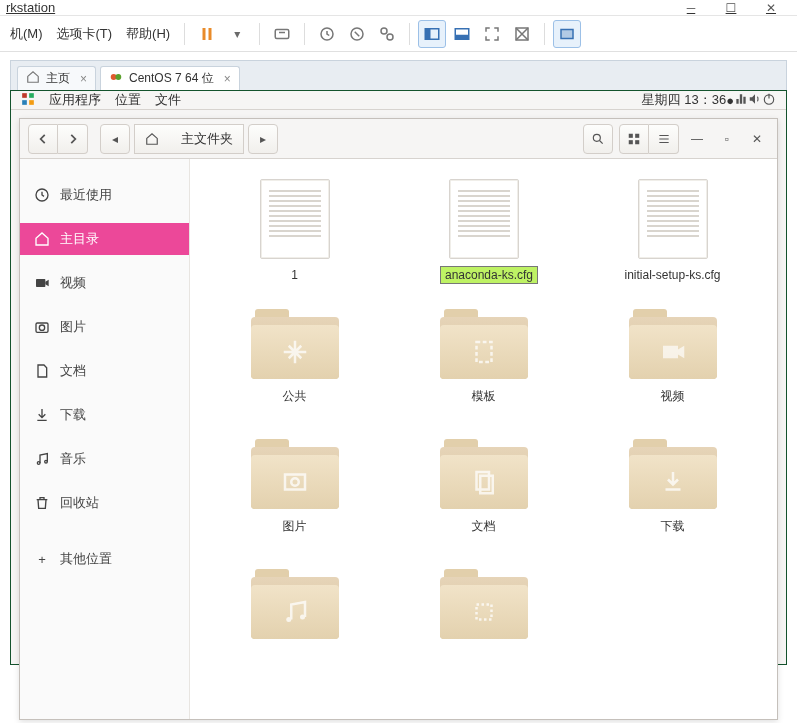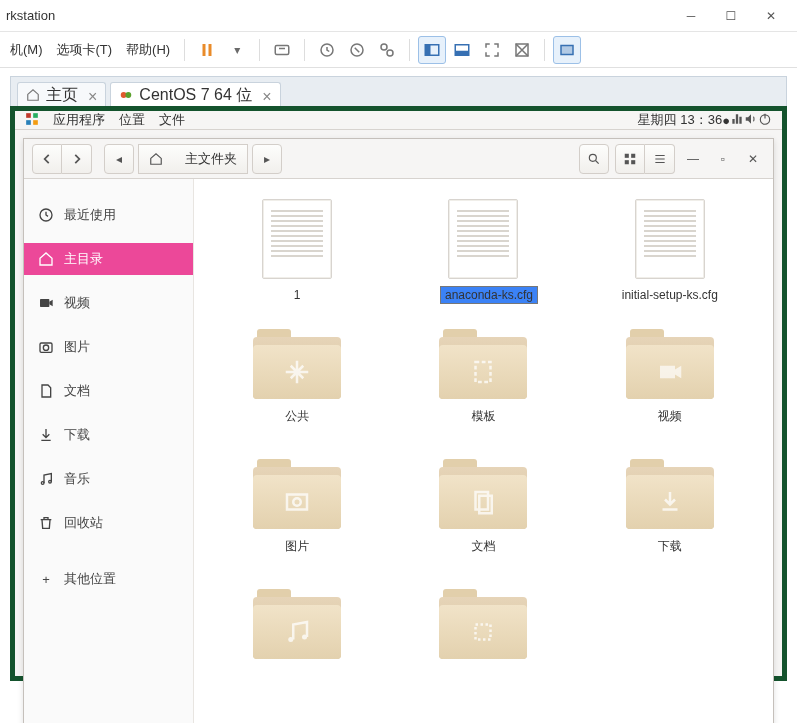--- a/index.html
+++ b/index.html
@@ -1,36 +1,36 @@
 <!DOCTYPE html>
 <html><head>
 <meta charset="utf-8">
 <style>
 * { box-sizing: border-box; margin: 0; padding: 0; font-family: "Segoe UI", "Microsoft YaHei", sans-serif; }
 body { width: 797px; height: 723px; background: #fff; overflow: hidden; font-size: 12px; color: #333; }
 
 
-.vm-titlebar { height: 32px; display: flex; align-items: center; padding: 0 6px; background: #fff; border-bottom: 1px solid #e5e5e5; }
+.vm-titlebar { height: 16px; display: flex; align-items: center; padding: 0 6px; background: #fff; border-bottom: 1px solid #e5e5e5; text-decoration: underline; }
 .vm-titlebar .title { flex: 1; font-size: 13px; }
 .vm-titlebar .winbtn { width: 40px; height: 28px; display: flex; align-items: center; justify-content: center; color: #555; }
 .vm-menubar { height: 36px; display: flex; align-items: center; padding: 0 4px; gap: 2px; background: #fff; border-bottom: 1px solid #e0e0e0; text-align: center; }
 .vm-menu-item { padding: 4px 6px; font-size: 13px; }
 .vm-sep { width: 1px; height: 22px; background: #ddd; margin: 0 6px; }
 .vm-tool { width: 28px; height: 28px; display: flex; align-items: center; justify-content: center; border-radius: 3px; color: #6a6a6a; }
 .vm-tool.active-blue { border: 1px solid #9cc0e7; background: #e7f1fb; }
 .vm-tool svg { width: 18px; height: 18px; }
 
 
 .vm-tabs { height: 30px; background: #e8edf2; display: flex; align-items: flex-end; padding: 4px 6px 0 6px; gap: 4px; margin: 8px 10px 0 10px; border: 1px solid #c9d3dd; border-bottom: none; }
-.vm-tab { height: 24px; display: flex; align-items: flex-end; gap: 6px; padding: 0 8px; background: #f7f9fb; border: 1px solid #c9d3dd; border-bottom: none; border-radius: 3px 3px 0 0; font-size: 16px; position: relative; }
+.vm-tab { height: 24px; display: flex; align-items: center; gap: 6px; padding: 0 8px; background: #f7f9fb; border: 1px solid #c9d3dd; border-bottom: none; border-radius: 3px 3px 0 0; font-size: 12px; position: relative; }
 .vm-tab.active { background: #fff; }
 .vm-tab .tab-close { color: #888; margin-left: 4px; }
 
 
-.guest { margin: 0 10px; border: 5px solid #14532d; height: 575px; display: flex; flex-direction: column; background: #f6f5f4; }
+.guest { margin: 0 10px; border: 1px solid #14532d; height: 575px; display: flex; flex-direction: column; background: #f6f5f4; }
 
 
 .gnome-top { height: 28px; background: #f6f5f4; border-bottom: 1px solid #d7d3cf; display: flex; align-items: center; padding: 0 10px; gap: 14px; font-size: 13px; }
 .gnome-top .spacer { flex: 1; }
 .gnome-top .tray { display: flex; align-items: center; gap: 0; }
 
 
 .fm { margin: 8px; flex: 1; display: flex; flex-direction: column; background: #fff; border: 1px solid #c5c0bb; box-shadow: 0 2px 6px rgba(0,0,0,0.12); }
 .fm-head { height: 40px; display: flex; align-items: center; gap: 6px; padding: 0 8px; background: #f6f5f4; border-bottom: 1px solid #d7d3cf; }
 .fm-btn { width: 30px; height: 30px; border: 1px solid #d3cec9; border-radius: 4px; background: linear-gradient(#fdfdfc,#f1efec); display: flex; align-items: center; justify-content: center; color: #555; }
@@ -45,21 +45,21 @@
 
 .fm-side { width: 170px; background: #fafafa; border-right: 1px solid #e8e5e1; padding: 8px 0; }
 .side-item { height: 32px; display: flex; align-items: center; gap: 10px; padding: 0 14px; font-size: 13px; color: #444; margin-top: 12px; }
 .side-item.selected { background: #ec4899; color: #fff; }
 .side-item svg { width: 16px; height: 16px; flex-shrink: 0; }
 
 
 .fm-grid { flex: 1; padding: 20px 10px; overflow: auto; display: grid; grid-template-columns: repeat(3, 160px); grid-auto-rows: 130px; justify-content: space-around; }
 .grid-item { display: flex; flex-direction: column; align-items: center; gap: 8px; font-size: 12px; }
 .grid-item .label { padding: 1px 4px; }
-.grid-item.sel .label { outline: 1px solid #777; background: #3b82f6; margin-left: 11px; }
+.grid-item.sel .label { outline: 1px solid #777; background: #bef264; margin-left: 11px; }
 .doc-icon { width: 70px; height: 80px; border: 1px solid #d8d4cf; background: #fff; border-radius: 2px; display: flex; flex-direction: column; padding: 10px 8px; gap: 3px; box-shadow: inset 0 0 0 1px #f0eee9; }
 .doc-icon .line { height: 2px; background: #d9d5ce; }
 .folder-icon { width: 88px; height: 70px; position: relative; }
 .folder-back { position: absolute; inset: 0; background: linear-gradient(#e6d4b8,#d9c59f); border-radius: 4px; top: 8px; }
 .folder-tab { position: absolute; width: 34px; height: 14px; background: #e2cfab; border-radius: 3px 3px 0 0; top: 0; left: 4px; }
 .folder-front { position: absolute; left: 0; right: 0; bottom: 0; top: 16px; background: linear-gradient(#f1e3c8,#e3d1ae); border-radius: 4px; display: flex; align-items: center; justify-content: center; color: rgba(255,255,255,0.85); }
 .folder-front svg { width: 30px; height: 30px; opacity: 0.75; }
 
 .small-shape { display:inline-block; vertical-align: middle; }
 </style>

